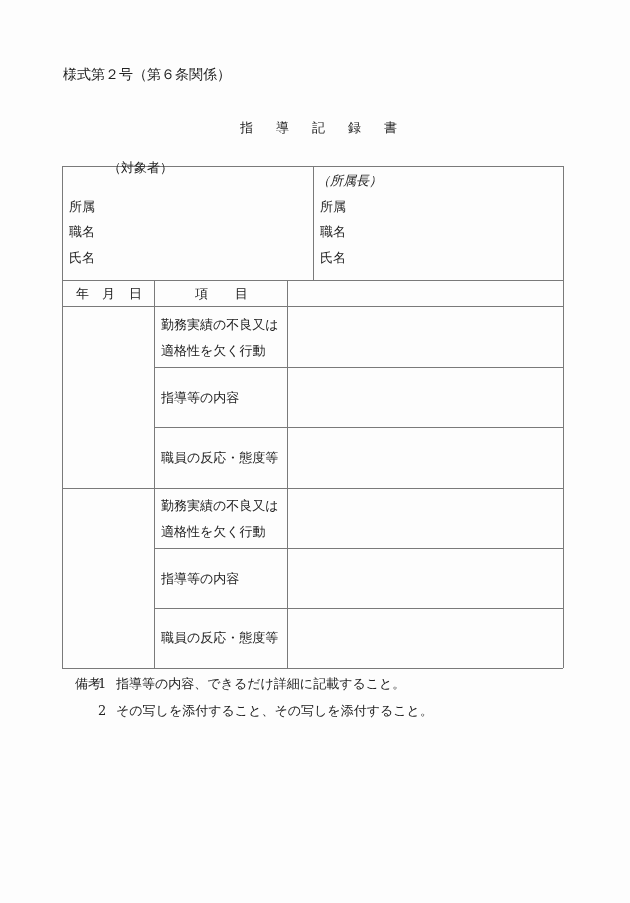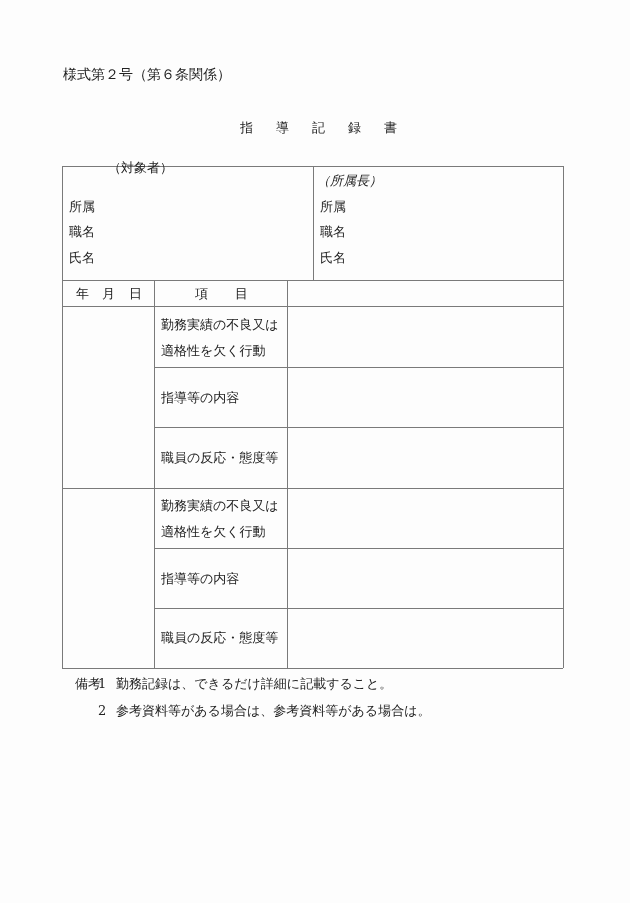--- a/index.html
+++ b/index.html
@@ -107,16 +107,16 @@
   <div class="cell-text" style="left:161px; top:572px;">指導等の内容</div>
   <div class="cell-text" style="left:292px; top:553px;"></div>
 
   <div class="cell-text" style="left:161px; top:631px;">職員の反応・態度等</div>
   <div class="cell-text" style="left:292px; top:613px;"></div>
 </div>
 
 <div>
   <div class="cell-text notes" style="left:75px; top:677px;text-align:right;">備考</div>
   <div class="cell-text notes" style="left:98px; top:677px;">1</div>
-  <div class="cell-text notes" style="left:116px; top:677px;">勤務記録は、できるだけ詳細に記載すること。</div>
+  <div class="cell-text notes" style="left:116px; top:677px;">指導等の内容、できるだけ詳細に記載すること。</div>
   <div class="cell-text notes" style="left:98px; top:704px;">2</div>
-  <div class="cell-text notes" style="left:116px; top:704px;">参考資料等がある場合は、参考資料等がある場合は。</div>
+  <div class="cell-text notes" style="left:116px; top:704px;">その写しを添付すること、その写しを添付すること。</div>
 </div>
 
 </body></html>

